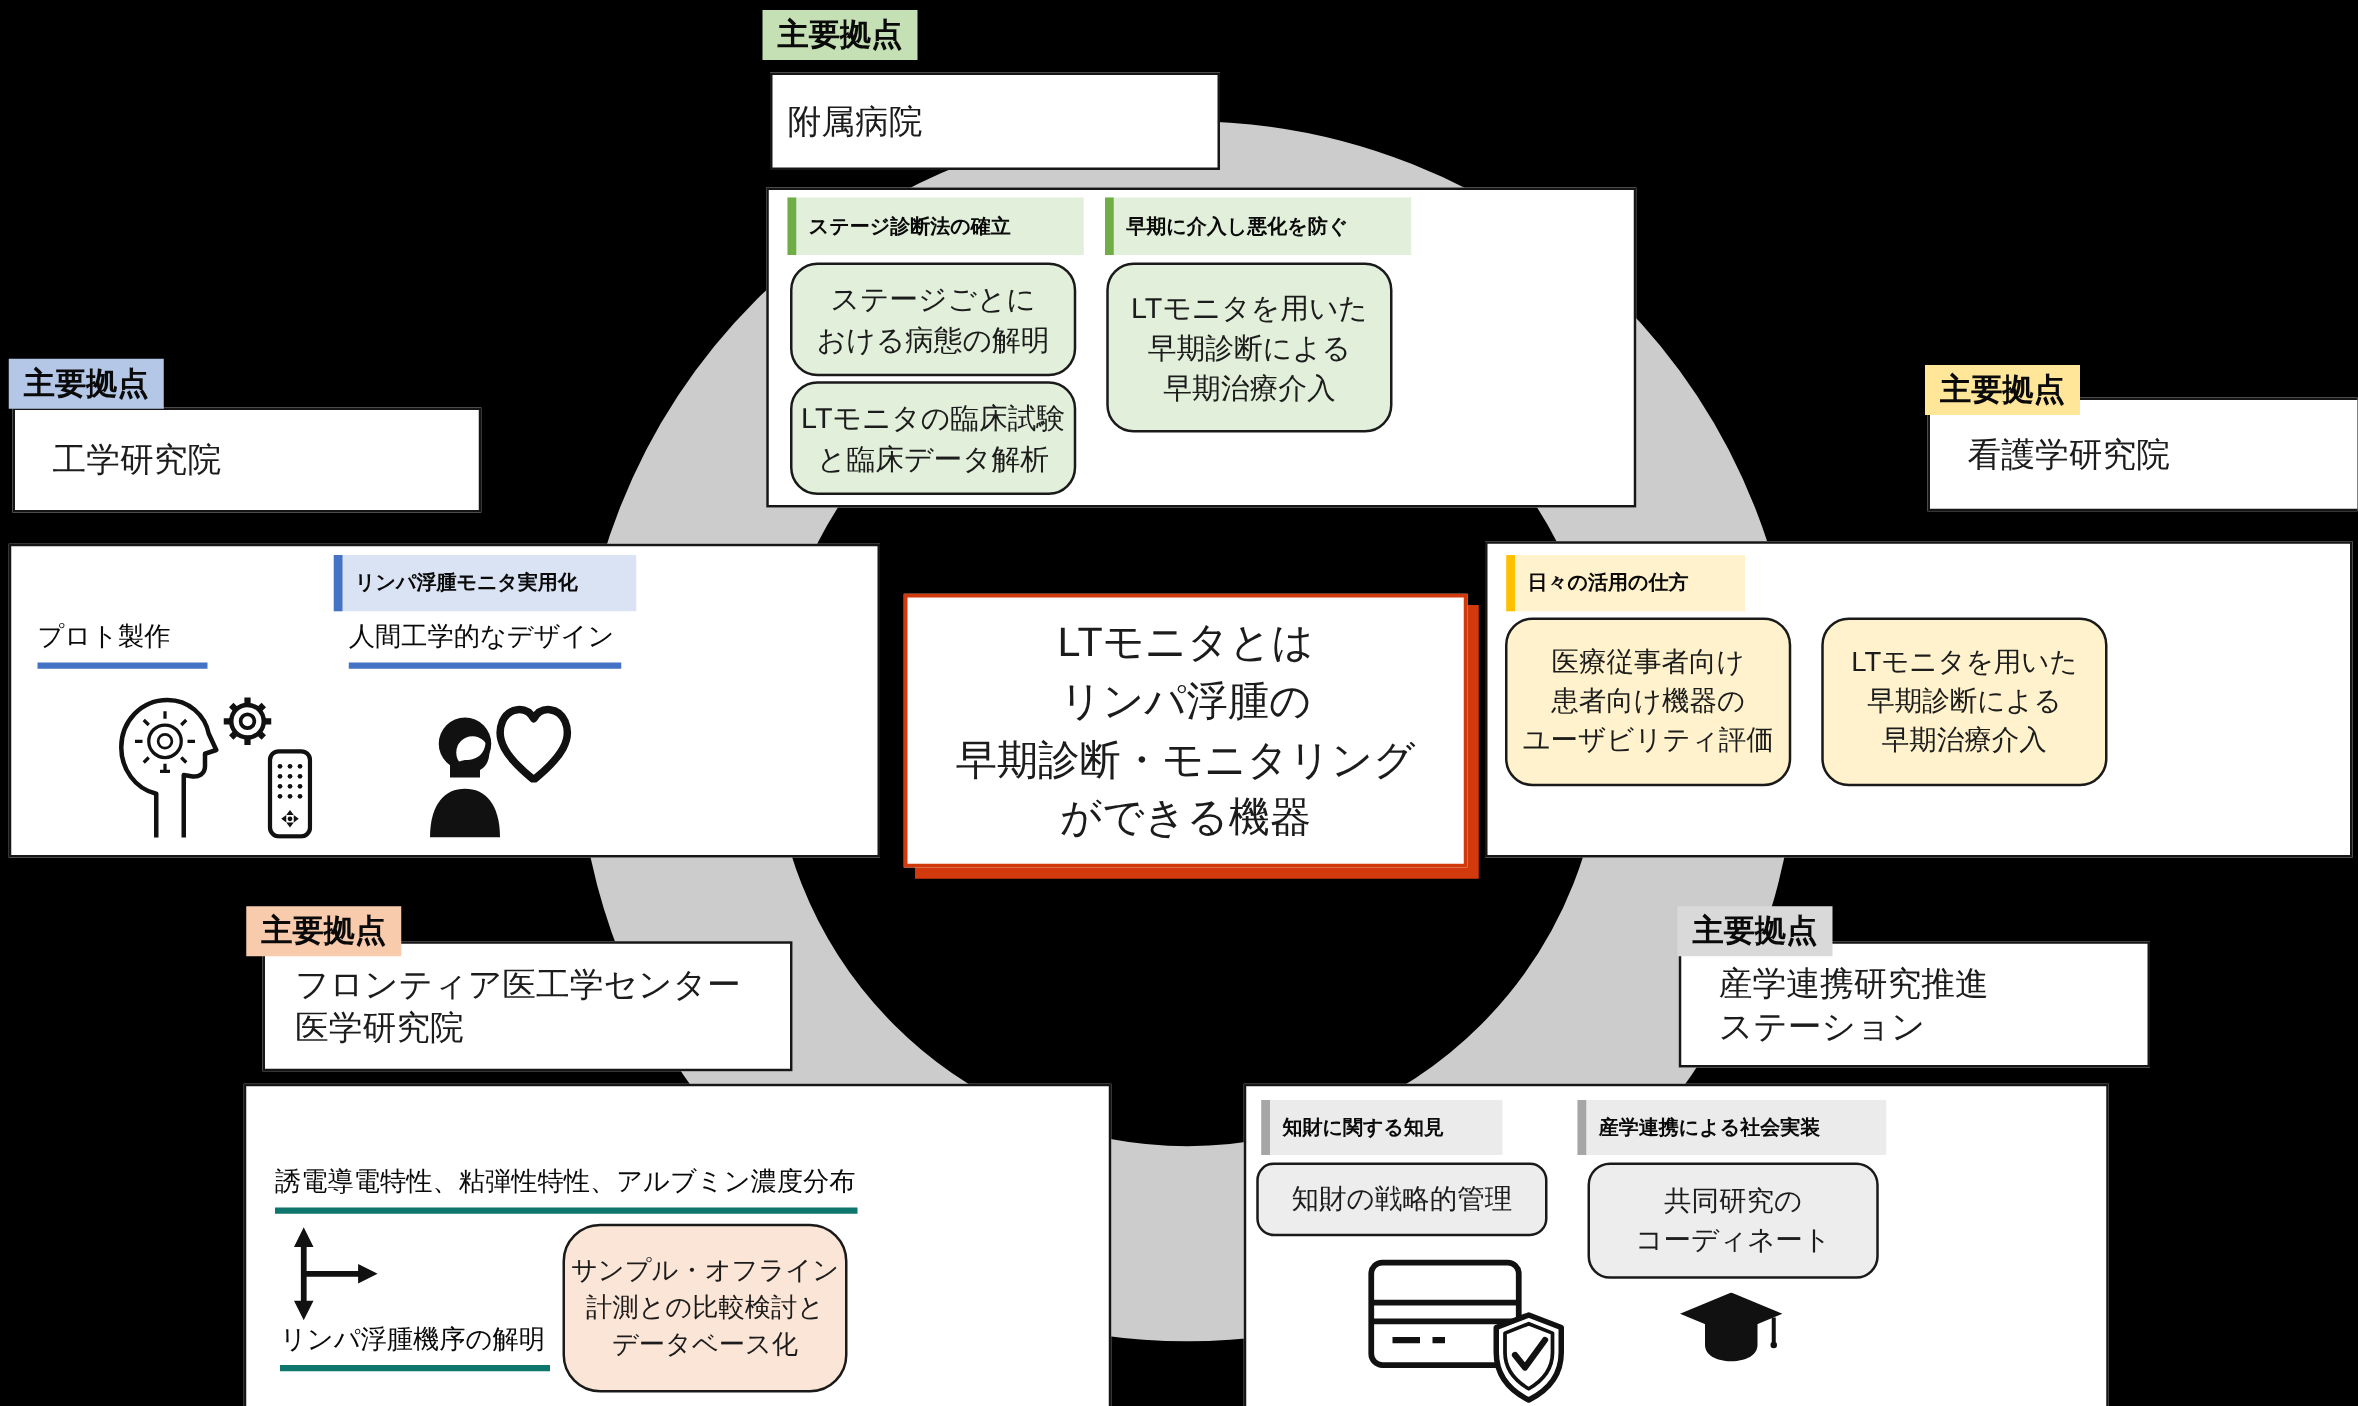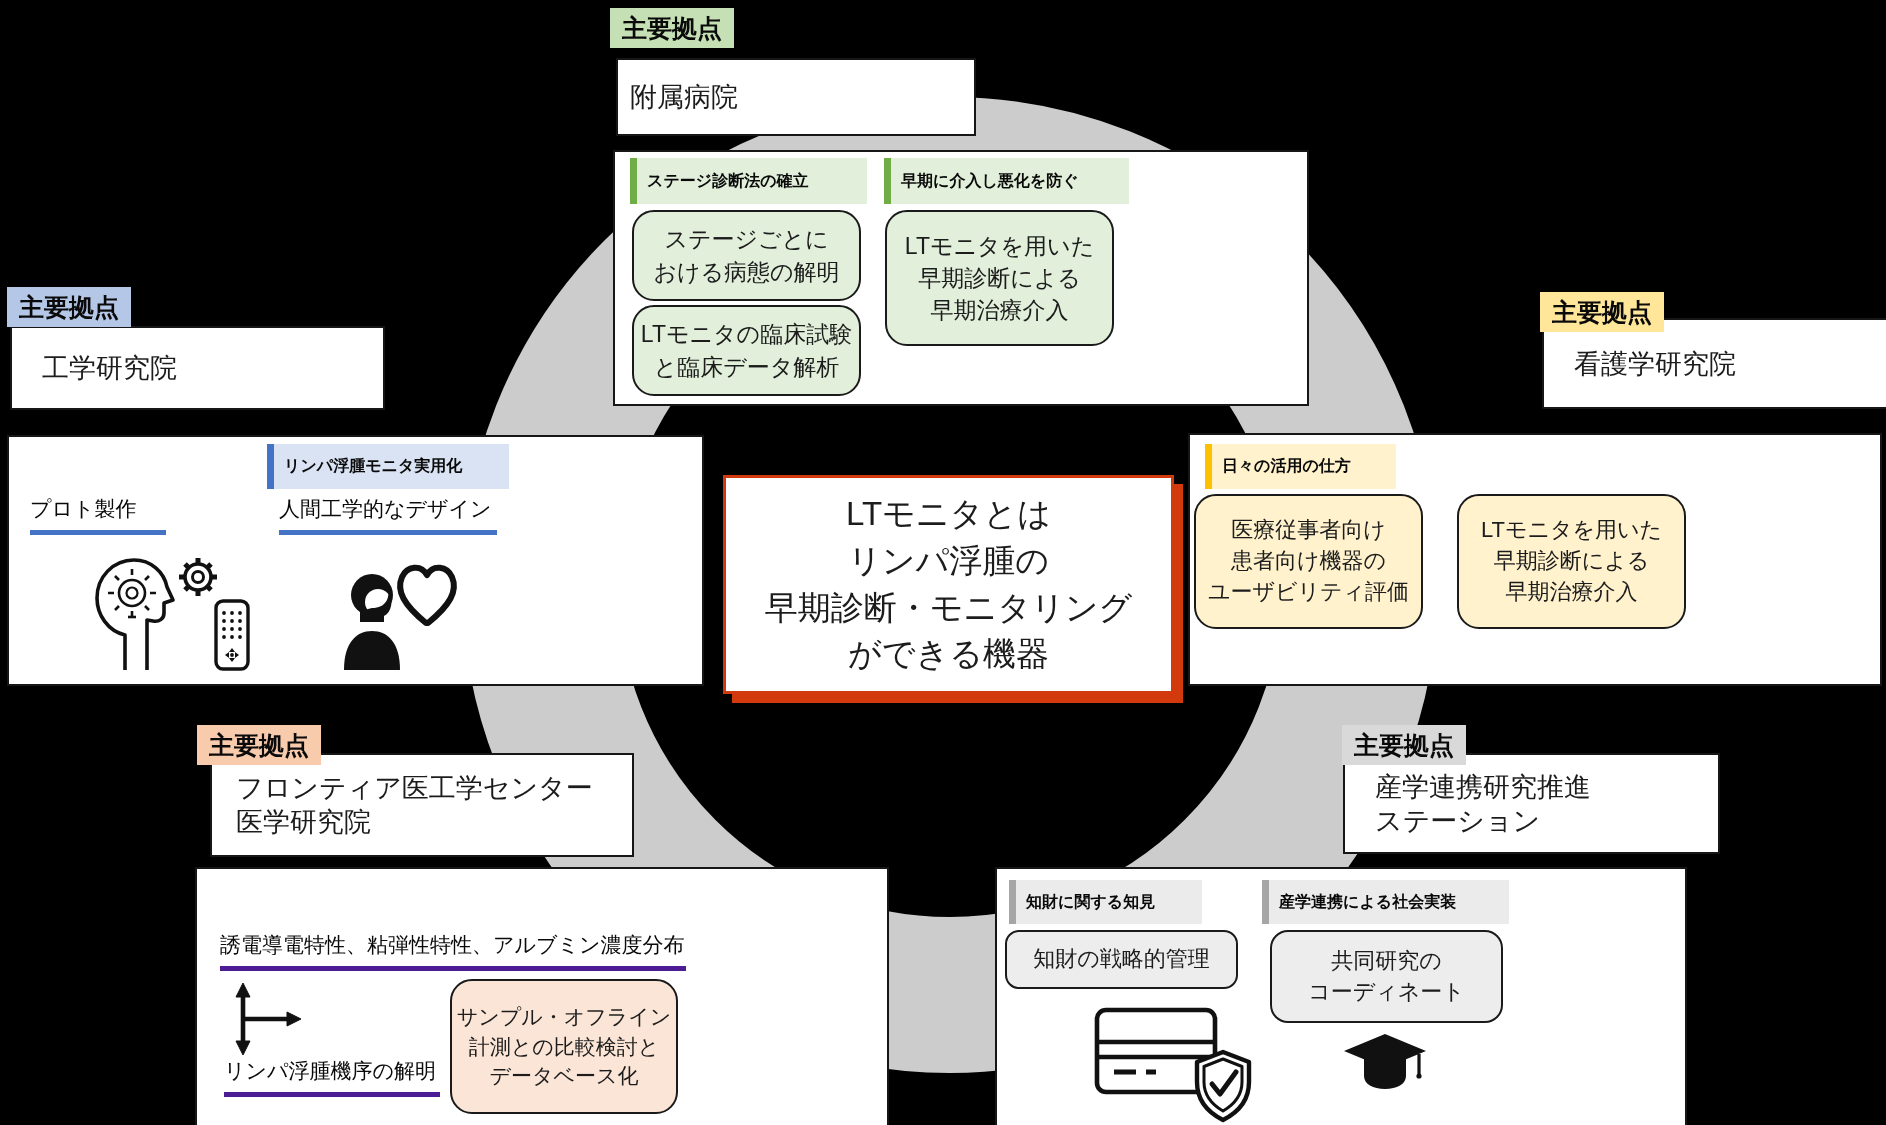--- a/index.html
+++ b/index.html
@@ -30,21 +30,21 @@
         display:flex;align-items:center;justify-content:center;text-align:center;
         font-size:22px;line-height:1.4;white-space:pre-line;color:#1c1c1c;}
   .rbox.g{background:#e2efda;font-size:23px;}
   .rbox.y{background:#fff2cc;}
   .rbox.o{background:#fbe5d6;font-size:21px;}
   .rbox.gy{background:#ededed;}
   
   .sub{position:absolute;font-weight:normal;font-size:21px;color:#0a0a0a;
        padding-bottom:7px;white-space:nowrap;width:fit-content;}
   .sub.b{border-bottom:5px solid #4472c4;}
-  .sub.o{border-bottom:5px solid #4c1d95;}
+  .sub.o{border-bottom:5px solid #0f766e;}
   
   #center-box{position:absolute;left:723px;top:475px;width:445px;height:213px;z-index:4;
         background:#fff;border:3px solid #d23a0e;box-shadow:9px 9px 0 0 #d23a0e;
         display:flex;align-items:center;justify-content:center;text-align:center;
         font-size:33px;line-height:1.42;white-space:pre-line;color:#1c1c1c;}
   svg{display:block;}
 </style>
 </head>
 <body>
 
@@ -124,21 +124,21 @@
 <div id="center-box">LTモニタとは
 リンパ浮腫の
 早期診断・モニタリング
 ができる機器</div>
 
 <div class="tag" style="left:1540px;top:292px;background:#ffe699;">主要拠点</div>
 <div class="site" style="left:1542px;top:318px;width:340px;height:87px;">看護学研究院</div>
 
 <div class="panel" style="left:1188px;top:433px;width:690px;height:249px;">
   <div class="hdr y" style="left:15px;top:9px;min-width:162px;height:45px;">日々の活用の仕方</div>
-  <div class="rbox y" style="left:4px;top:59px;width:225px;height:131px;text-align:center;">医療従事者向け
+  <div class="rbox y" style="left:14px;top:59px;width:225px;height:131px;text-align:center;">医療従事者向け
 患者向け機器の
 ユーザビリティ評価</div>
   <div class="rbox y" style="left:267px;top:59px;width:225px;height:131px;">LTモニタを用いた
 早期診断による
 早期治療介入</div>
 </div>
 
 <div class="tag" style="left:197px;top:725px;background:#f8cbad;">主要拠点</div>
 <div class="site" style="left:210px;top:753px;width:396px;height:100px;padding-left:24px;">フロンティア医工学センター
 医学研究院</div>
@@ -148,21 +148,21 @@
   <svg class="abs" style="left:30px;top:112px;" width="82" height="76" viewBox="0 0 82 76">
     <g stroke="#111" stroke-width="4.6" fill="#111">
       <path d="M16 13 V63" fill="none"></path>
       <path d="M16 2 L23 16 H9 Z" stroke-width="1"></path>
       <path d="M16 74 L23 60 H9 Z" stroke-width="1"></path>
       <path d="M16 38 H62" fill="none"></path>
       <path d="M74 38 L60 45 V31 Z" stroke-width="1"></path>
     </g>
   </svg>
   <div class="sub o" style="left:27px;top:188px;padding-right:4px;">リンパ浮腫機序の解明</div>
-  <div class="rbox o" style="left:253px;top:110px;width:224px;height:131px;">サンプル・オフライン
+  <div class="rbox o" style="left:253px;top:110px;width:224px;height:131px;border-radius:30px;">サンプル・オフライン
 計測との比較検討と
 データベース化</div>
 </div>
 
 <div class="tag" style="left:1342px;top:725px;background:#d9d9d9;">主要拠点</div>
 <div class="site" style="left:1343px;top:753px;width:343px;height:97px;">産学連携研究推進
 ステーション</div>
 
 <div class="panel" style="left:995px;top:867px;width:688px;height:258px;">
   <div class="hdr gy" style="left:12px;top:11px;min-width:164px;height:44px;">知財に関する知見</div>

